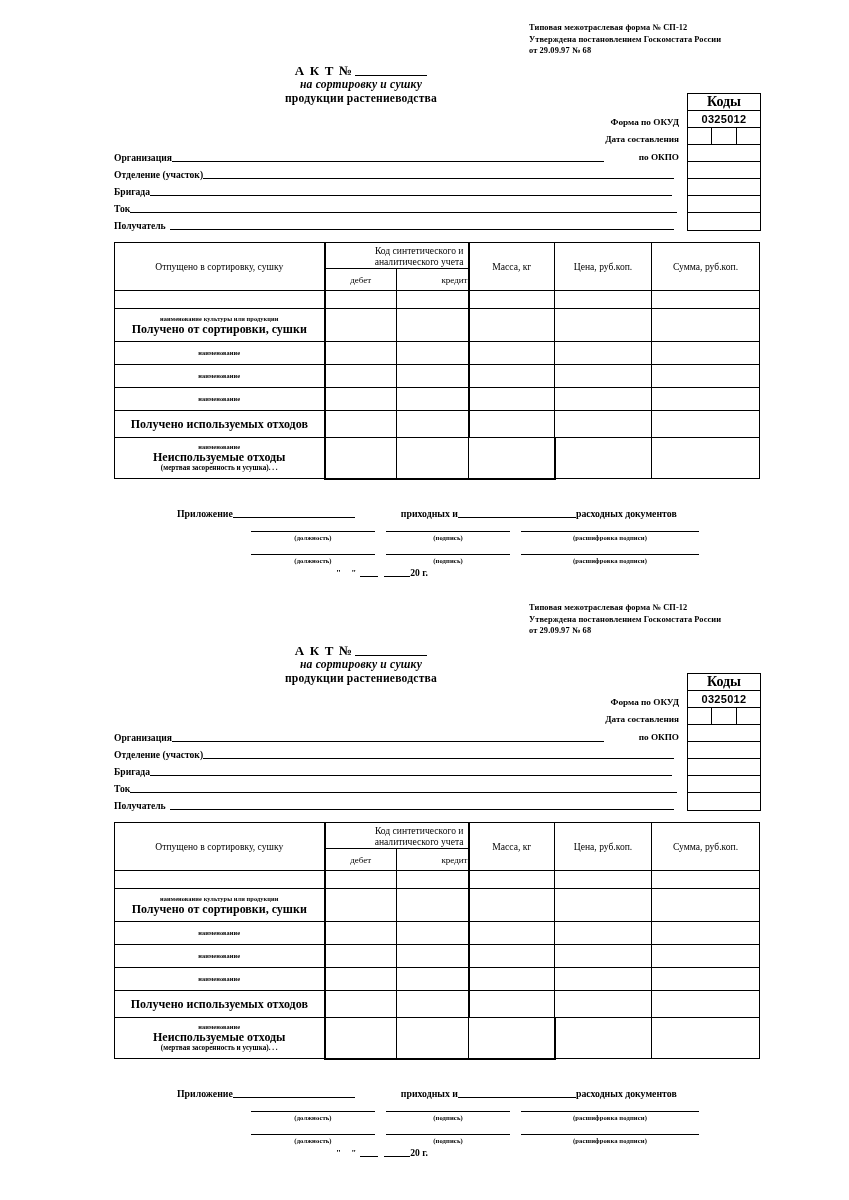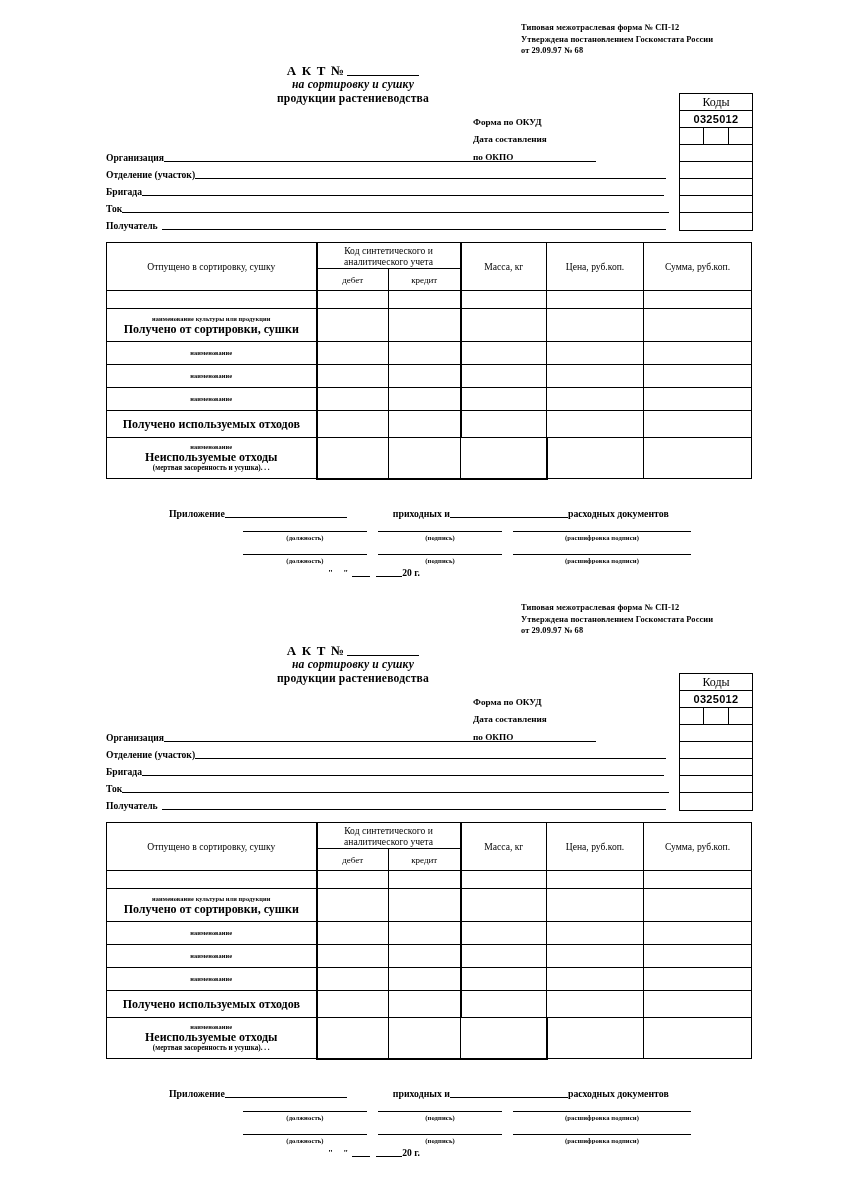--- a/index.html
+++ b/index.html
@@ -13,21 +13,21 @@
   }
   .page{
     width:849px;
     height:1200px;
     position:relative;
     background:#fff;
     box-sizing:border-box;
   }
   .form{
     position:absolute;
-    left:3px;
+    left:11px;
     width:769px;
   }
   
   .legal{
     position:absolute;
     left:518px;
     top:0;
     font-size:8.4px;
     font-weight:bold;
     line-height:11.6px;
@@ -75,36 +75,37 @@
     box-sizing:border-box;
     background:#fff;
   }
   .codes .crow{
     height:17px;
     border-bottom:1.6px solid #000;
     box-sizing:border-box;
     display:flex;
     align-items:center;
     justify-content:center;
-    font-size:12px;
-    font-weight:normal;
+    font-size:14px;
+    font-weight:bold;
   }
   .codes .crow.value{font-size:11px;font-weight:bold;font-family:"Liberation Sans",sans-serif;letter-spacing:.3px;}
   .codes .crow.last{border-bottom:none;}
   .codes .crow.split{padding:0;}
   .codes .crow.split .c{
     flex:1 1 0;
     height:100%;
     border-right:1.6px solid #000;
     box-sizing:border-box;
   }
   .codes .crow.split .c:last-child{border-right:none;}
   
   .rlabel{
     position:absolute;
+    text-align:right;
     font-size:9.2px;
     font-weight:bold;
     white-space:nowrap;
   }
   
   .fieldrow{
     position:absolute;
     left:103px;
     font-size:9.6px;
     font-weight:bold;
@@ -160,21 +161,21 @@
     font-size:6.3px;
     font-weight:bold;
     text-align:center;
     letter-spacing:.1px;
     line-height:8px;
   }
   .maintxt{display:block;font-size:12px;font-weight:bold;line-height:12px;}
   .subtxt{display:block;font-size:7.2px;font-weight:bold;line-height:10px;}
   .hb{border-bottom:1.8px solid #000 !important;}
   .lt{border-left:2.4px solid #000 !important;}
-  .rt{border-right:2.4px solid #000 !important;}
+  .rt{border-right:2.4px solid #000 !important;text-align:right;}
   
   .footer{position:absolute;left:0;width:849px;}
   .attach{
     position:absolute;
     font-size:9.8px;
     font-weight:bold;
     white-space:nowrap;
   }
   .attach .rule{
     display:inline-block;

